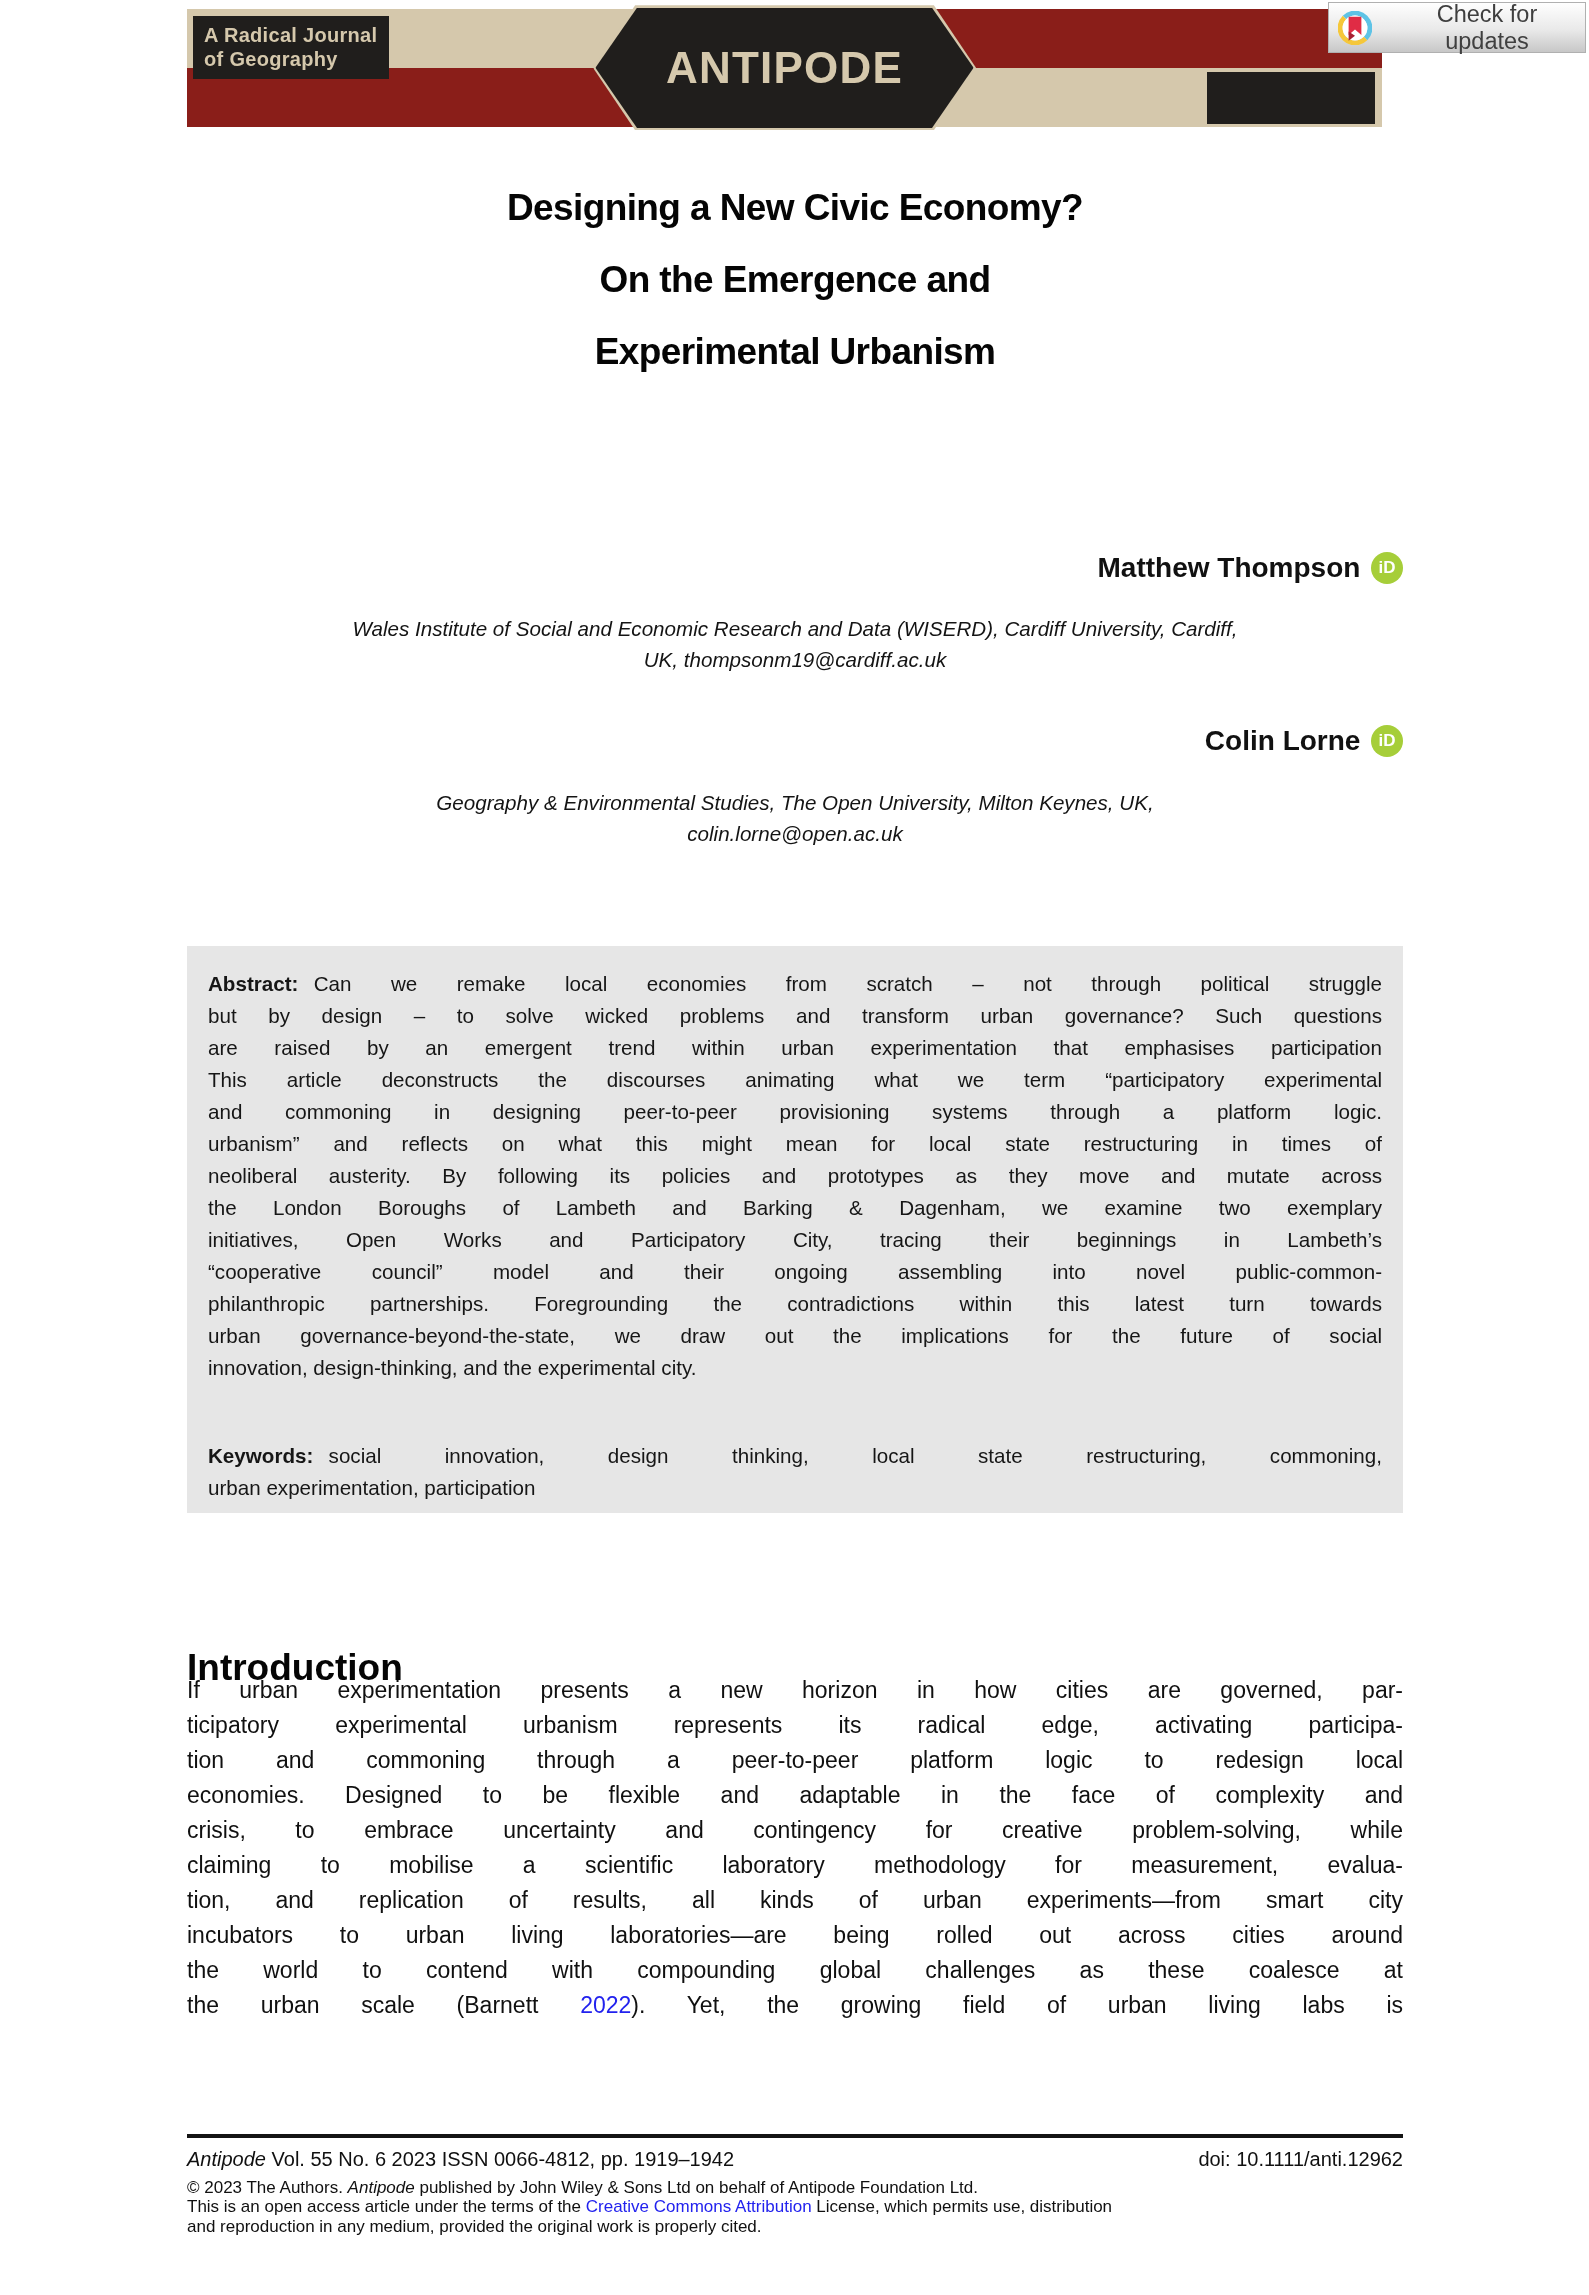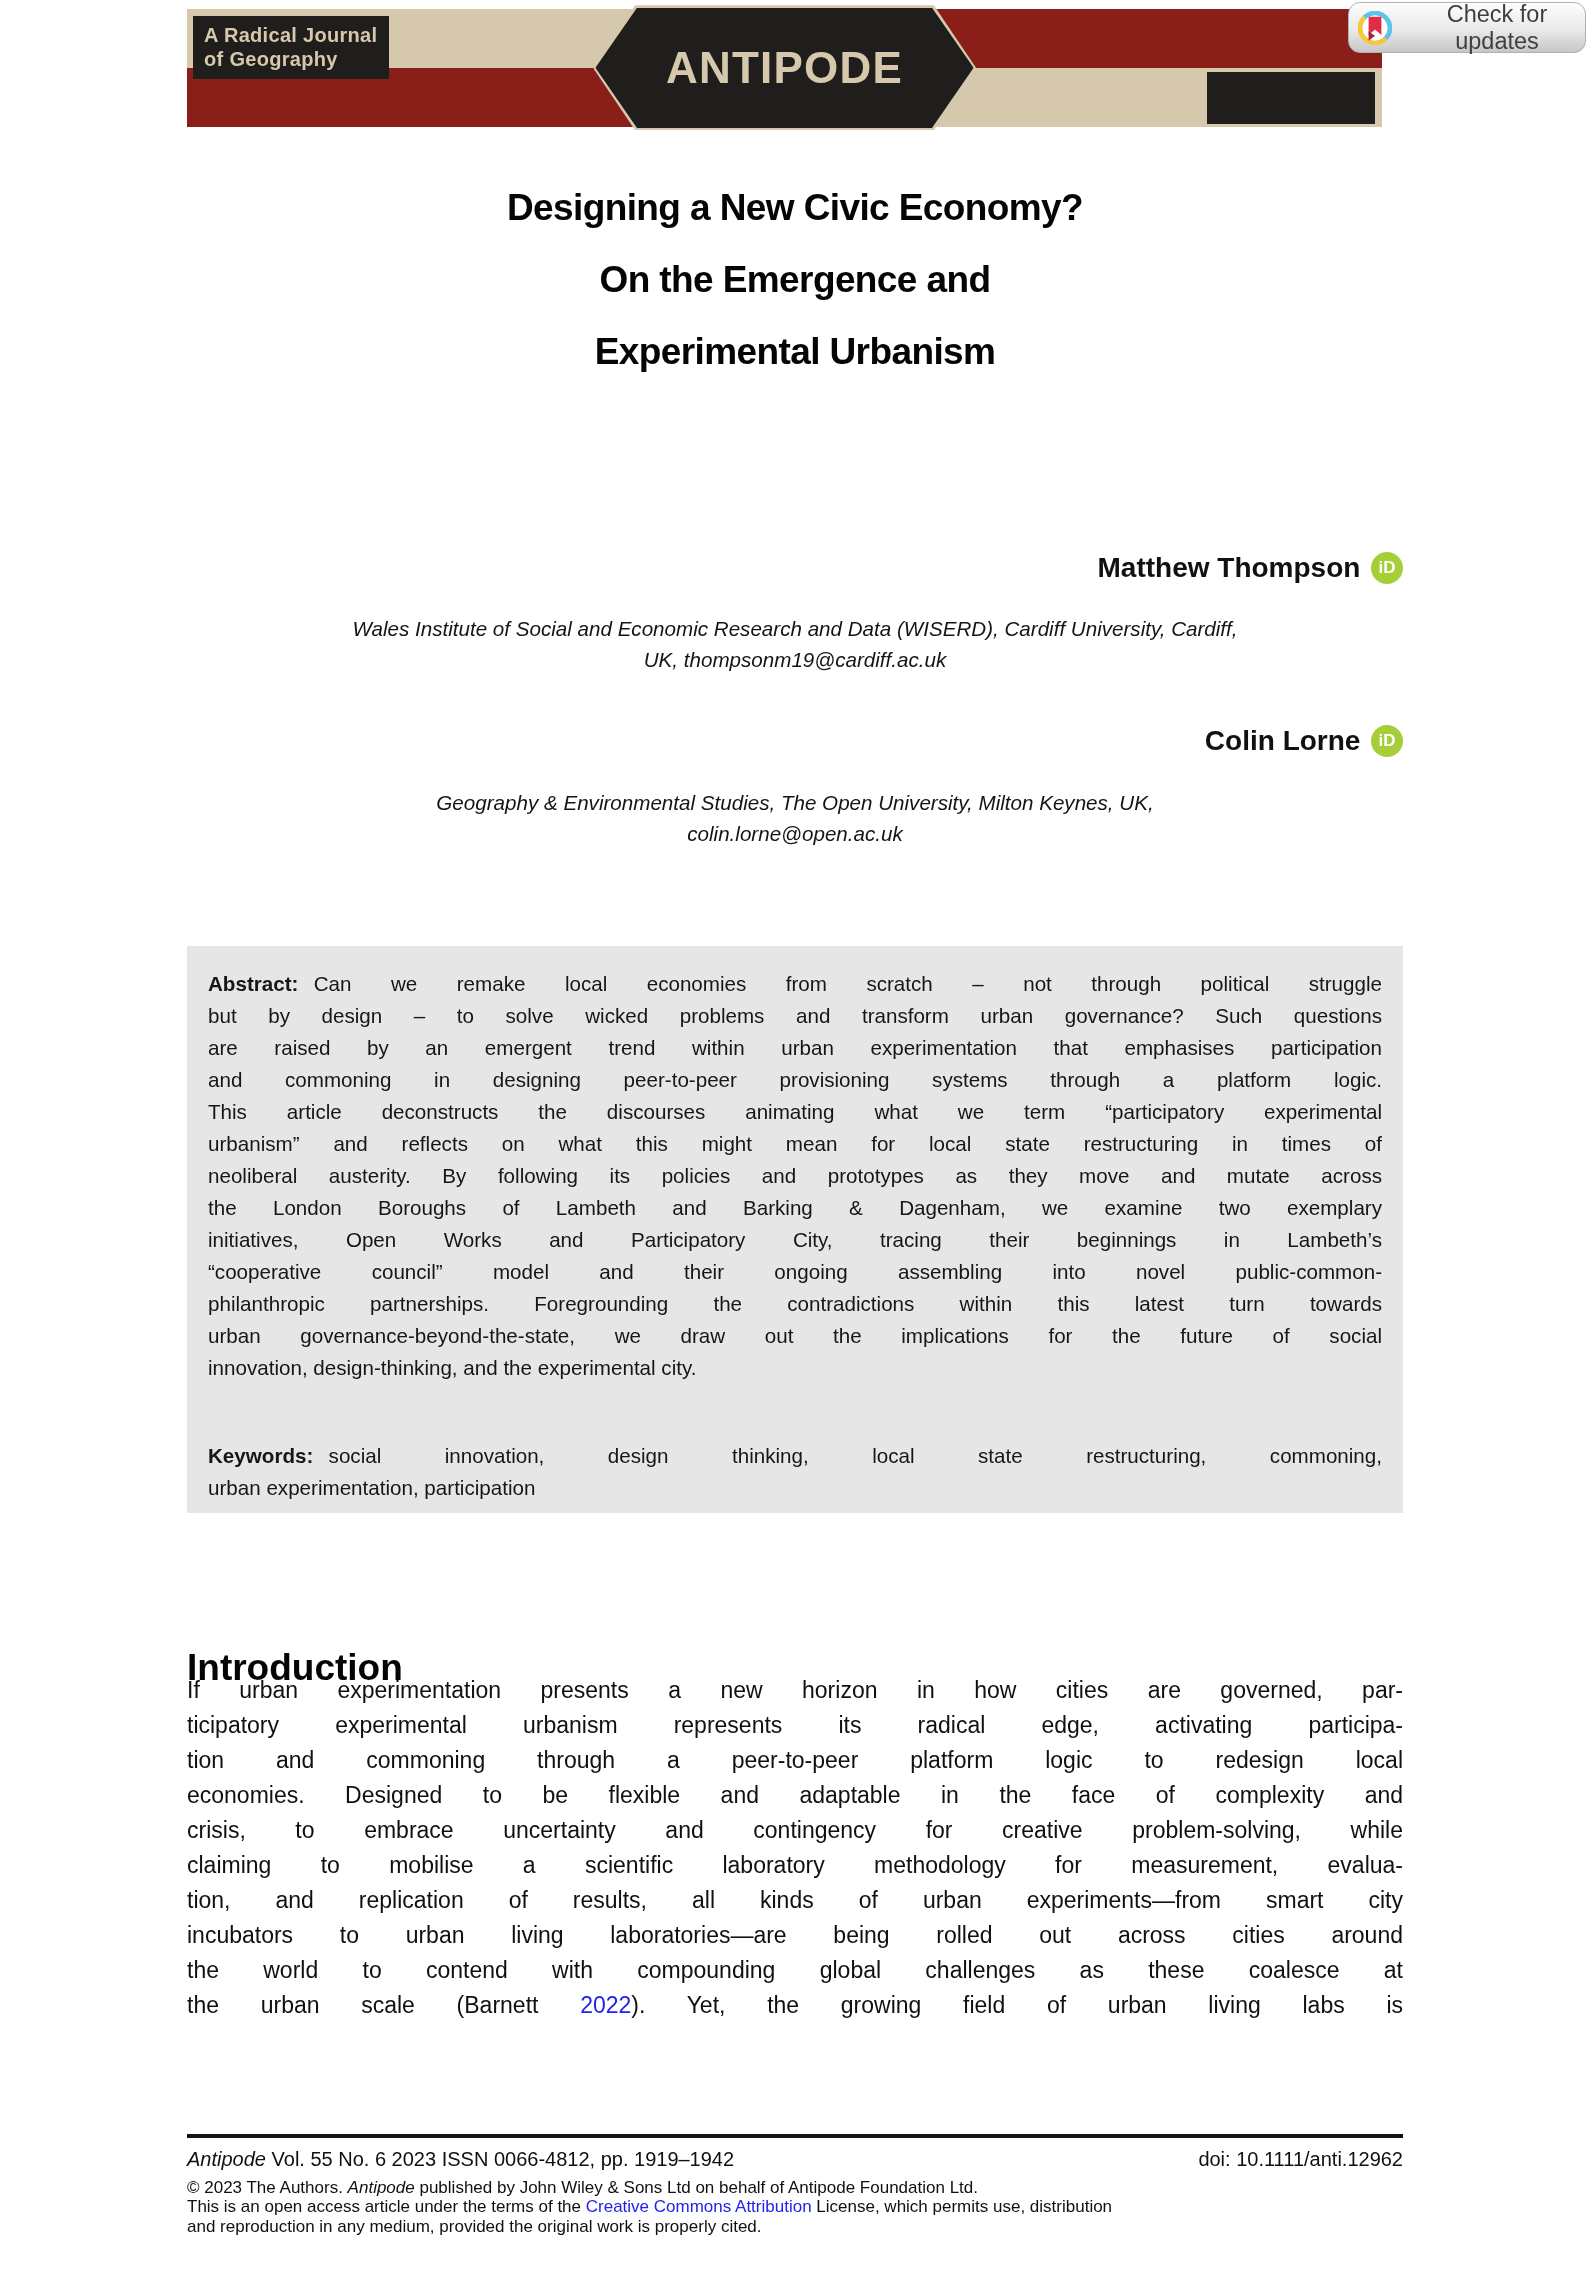--- a/index.html
+++ b/index.html
@@ -33,23 +33,23 @@
     position:absolute; left:2.4px; top:2.4px; right:2.4px; bottom:2.4px; background:#201e1c;
     clip-path:polygon(11% 0%, 89% 0%, 100% 50%, 89% 100%, 11% 100%, 0% 50%);
     display:flex; align-items:center; justify-content:center;
   }
   .hex-inner span {
     color:#d5c8ac; font-size:44px; font-weight:bold; letter-spacing:1.2px;
   }
 
   
   .check-updates {
-    position:absolute; right:3.5px; top:2.4px; width:238px; height:51px; z-index:6;
+    position:absolute; right:3.5px; top:2.4px; width:258px; height:51px; z-index:6;
     background:linear-gradient(#fefefe, #e9e9e9 55%, #c7c7c7);
-    border:0.6px solid #b0b0b0; border-radius:12px; box-sizing:border-box;
+    border:0.6px solid #b0b0b0; border-radius:0; box-sizing:border-box;
     display:flex; align-items:center; gap:27px; padding:0 9.4px;
     font-family:"Liberation Sans", sans-serif; font-size:23.5px; color:#3f3f3f; cursor:pointer;
   }
   .check-updates svg { flex:0 0 auto; }
 
   
   .title {
     position:absolute; left:187px; top:147px; width:1216px; text-align:center;
     font-size:37px; font-weight:bold; line-height:72px; letter-spacing:-0.6px; color:#050505;
   }
@@ -169,22 +169,22 @@
     <div>Geography &amp; Environmental Studies, The Open University, Milton Keynes, UK,</div>
     <div>colin.lorne@open.ac.uk</div>
   </div>
 
   <section class="abstract-box">
     <div class="aline">
       <b class="ab-label">Abstract:</b><span>Can we remake local economies from scratch – not through political struggle</span>
     </div>
     <div class="aline">but by design – to solve wicked problems and transform urban governance? Such questions</div>
     <div class="aline">are raised by an emergent trend within urban experimentation that emphasises participation</div>
+    <div class="aline">This article deconstructs the discourses animating what we term “participatory experimental</div>
     <div class="aline">and commoning in designing peer-to-peer provisioning systems through a platform logic.</div>
-    <div class="aline">This article deconstructs the discourses animating what we term “participatory experimental</div>
     <div class="aline">urbanism” and reflects on what this might mean for local state restructuring in times of</div>
     <div class="aline">neoliberal austerity. By following its policies and prototypes as they move and mutate across</div>
     <div class="aline">the London Boroughs of Lambeth and Barking &amp; Dagenham, we examine two exemplary</div>
     <div class="aline">initiatives, Open Works and Participatory City, tracing their beginnings in Lambeth’s</div>
     <div class="aline">“cooperative council” model and their ongoing assembling into novel public-common-</div>
     <div class="aline">philanthropic partnerships. Foregrounding the contradictions within this latest turn towards</div>
     <div class="aline">urban governance-beyond-the-state, we draw out the implications for the future of social</div>
     <div class="aline end">innovation, design-thinking, and the experimental city.</div>
 
     <div class="keywords">

